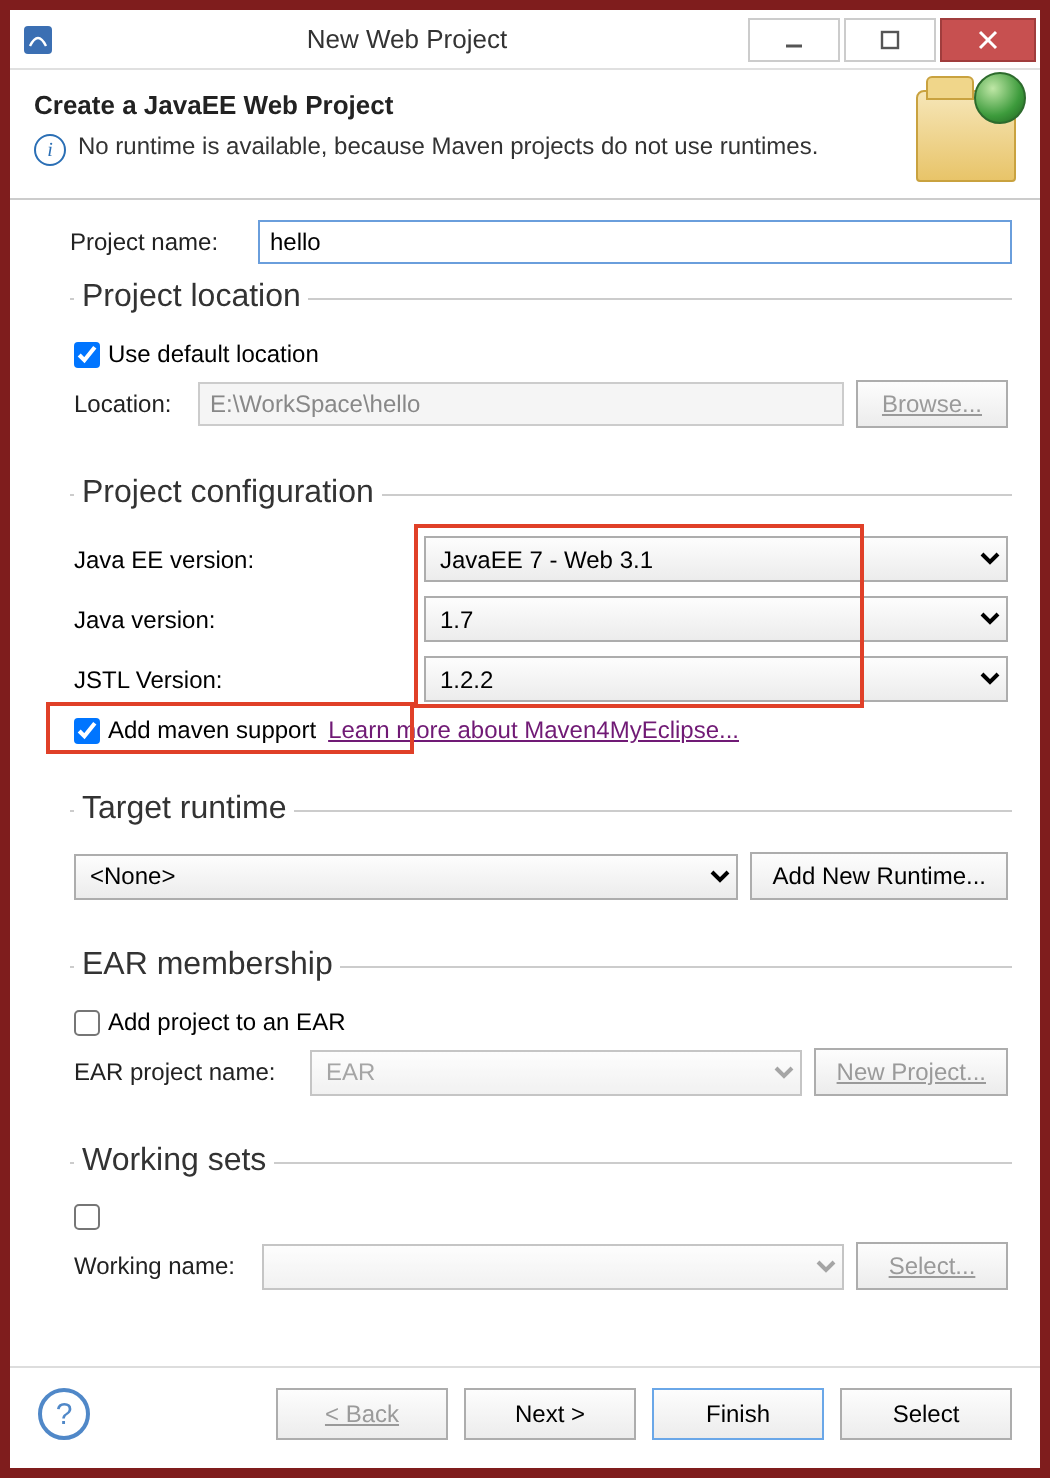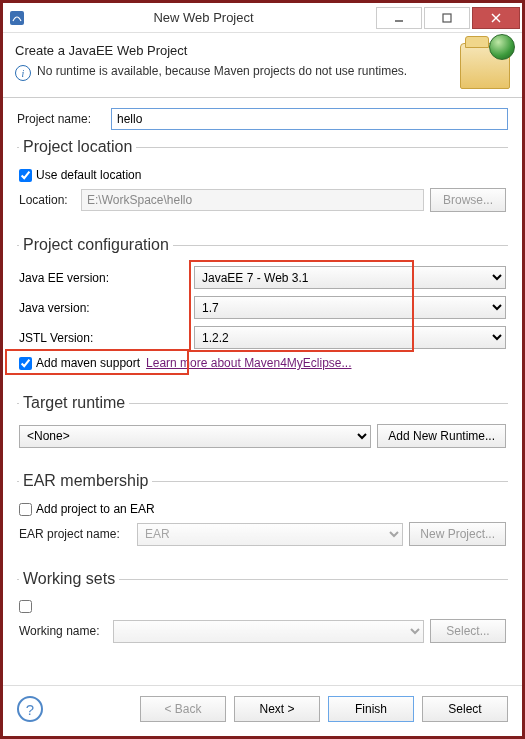--- a/index.html
+++ b/index.html
@@ -1,44 +1,44 @@
 <!DOCTYPE html>
 <html><head>
 <meta charset="utf-8">
 <style>
   * { box-sizing: border-box; font-family: "Segoe UI", Tahoma, sans-serif; font-size: 12px; }
   body { margin: 0; background: #fff; }
-  .window { width: 525px; height: 739px; border: 3px solid #7f1d1d; display: flex; flex-direction: column; }
+  .window { width: 525px; height: 739px; border: 5px solid #7f1d1d; display: flex; flex-direction: column; }
   .titlebar { height: 30px; background: #fff; display: flex; align-items: center; border-bottom: 1px solid #e0e0e0; }
   .titlebar .icon { width: 28px; display:flex; align-items:center; justify-content:center; }
   .titlebar .title { flex:1; text-align:center; color:#333; font-size:13px; }
   .win-btn { width: 46px; height: 22px; display:flex; align-items:center; justify-content:center; border:1px solid #ccc; margin-right:2px; background:#fff; }
   .win-btn.close { background:#c75050; color:#fff; border:1px solid #a03d3d; width:48px; }
   .header { padding: 10px 12px 8px 12px; background:#fff; display:flex; }
   .header-text { flex:1; }
-  .header h1 { margin:0 0 6px 0; font-size:13px; font-weight:normal; color:#222; }
+  .header h1 { margin:0 0 6px 0; font-size:13px; font-weight:bold; color:#222; }
   .info-row { display:flex; align-items:flex-start; gap:6px; color:#333; }
   .info-icon { width:16px; height:16px; border-radius:50%; border:1.5px solid #2b6fb5; color:#2b6fb5; font-size:10px; display:flex; align-items:center; justify-content:center; font-family:Georgia,serif; font-style:italic; flex-shrink:0; margin-top:1px;}
   .folder-icon { width:50px; height:46px; background:linear-gradient(#f6e6b8,#e8c469); border:1px solid #c9a23f; border-radius:4px 4px 2px 2px; position:relative; }
   .folder-icon::before { content:""; position:absolute; top:-8px; left:4px; width:22px; height:10px; background:#f0d68a; border:1px solid #c9a23f; border-radius:3px 3px 0 0;}
   .folder-icon .globe { position:absolute; right:-6px; top:-10px; width:26px; height:26px; border-radius:50%; background:radial-gradient(circle at 35% 30%, #bfe7a6, #3d9b3c 60%, #1e5f1e); border:1px solid #2d6b2d; }
   .hr { border:none; border-top:1px solid #ccc; margin:0; }
-  .content { flex:1; padding: 10px 14px 6px 14px; overflow:hidden; }
+  .content { flex:1; padding: 10px 14px 6px 30px; overflow:hidden; }
   .row { display:flex; align-items:center; margin-bottom:8px; gap:6px; }
   .row label.lbl { min-width:88px; color:#222; }
   input[type=text] { border:1px solid #6a9edc; padding:3px 5px; height:22px; }
   .fname { flex:1; }
   fieldset { border:1px solid #ccc; border-left:none; border-right:none; border-bottom:none; padding:12px 2px 6px 2px; margin:0 0 10px 0; position:relative; }
   fieldset legend { padding:0 4px; color:#333; font-size:16px; }
   .check-row { display:flex; align-items:center; gap:4px; margin-bottom:6px; }
   input[type=checkbox]{ width:13px; height:13px; margin:0;}
   .disabled { color:#9a9a9a; }
   input[disabled] { background:#f5f5f5; color:#888; border:1px solid #ccc; }
   button.std { border:1px solid #adadad; background:linear-gradient(#fdfdfd,#ececec); height:24px; padding:0 10px; min-width:76px; }
-  button.std:disabled { color:#9a9a9a; }
+  button.std:disabled { color:#9a9a9a;text-decoration:underline; }
   select.sel { border:1px solid #adadad; background:linear-gradient(#fdfdfd,#ececec); height:23px; padding:2px 3px; }
   .conf-row { display:flex; align-items:center; margin-bottom:7px; }
   .conf-row .clabel { width:175px; }
   .conf-row select { flex:1; }
   .link { color:#701a75; text-decoration:underline; }
   .footer { padding:10px 14px 14px 14px; display:flex; align-items:center; gap:8px; border-top:1px solid #ddd; }
   .footer .help { width:26px; height:26px; border:2px solid #5088c8; border-radius:50%; color:#5088c8; display:flex; align-items:center;justify-content:center; font-size:15px; }
   .footer-spacer{flex:1;}
   .footer button { min-width:86px; height:26px; }
   .highlight1 { position:absolute; border:2px solid #e04028; pointer-events:none; }

